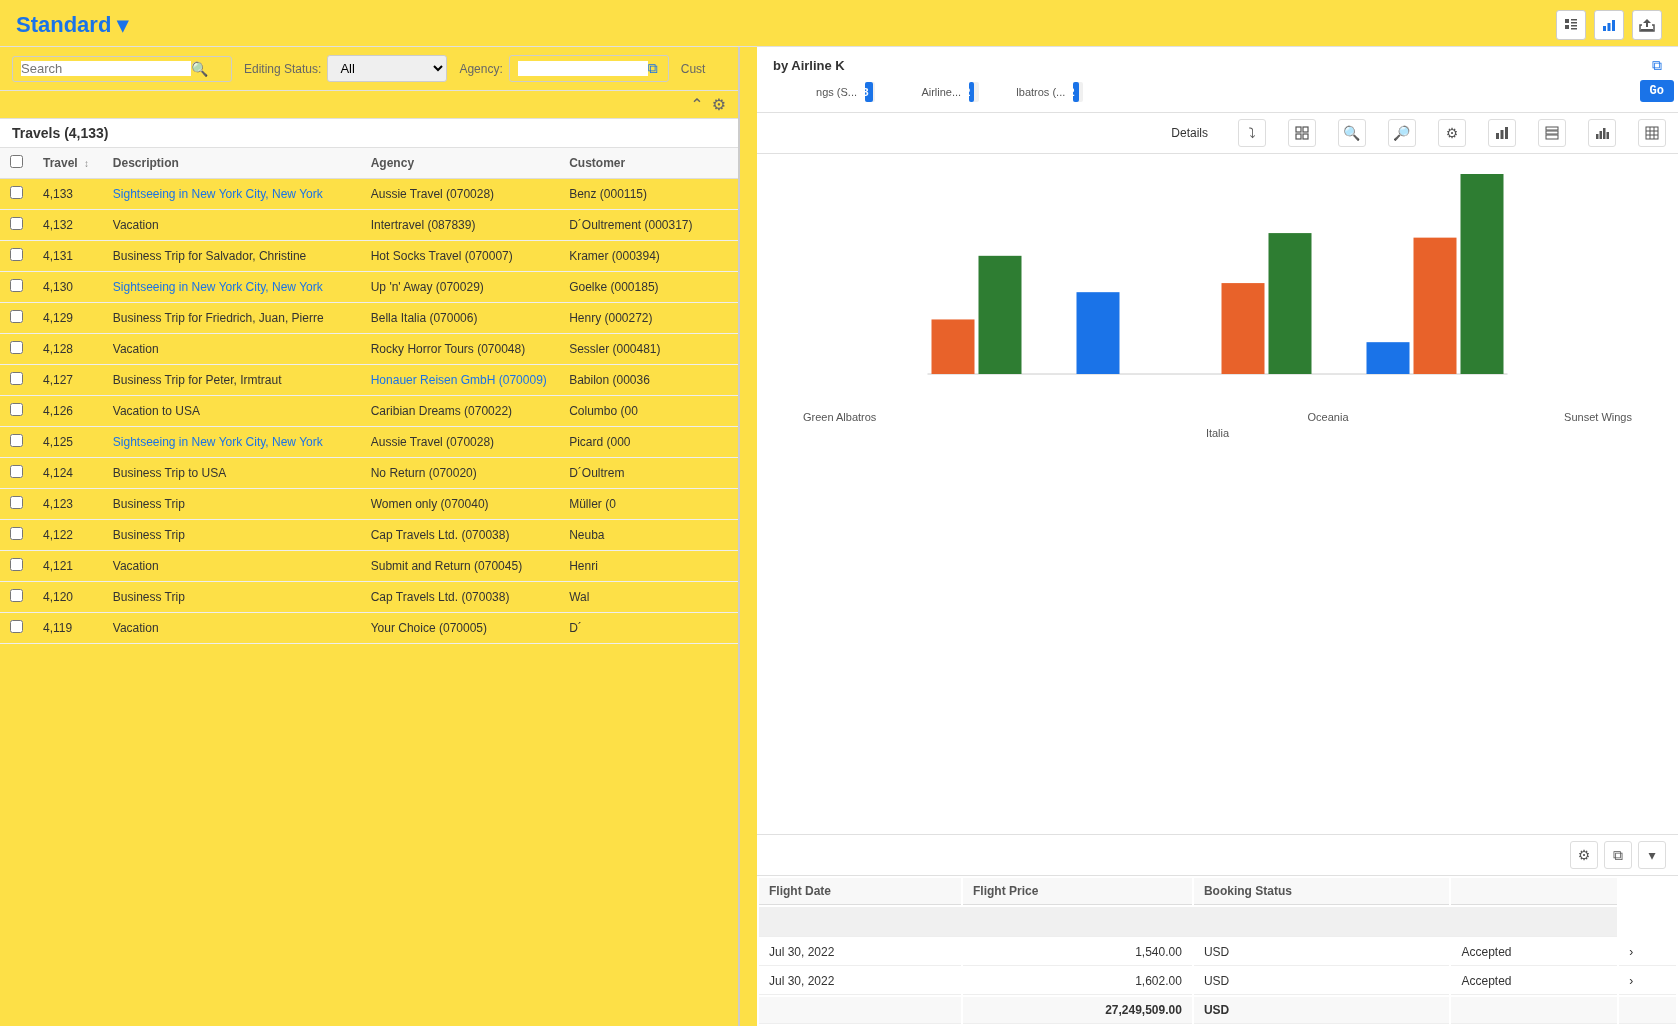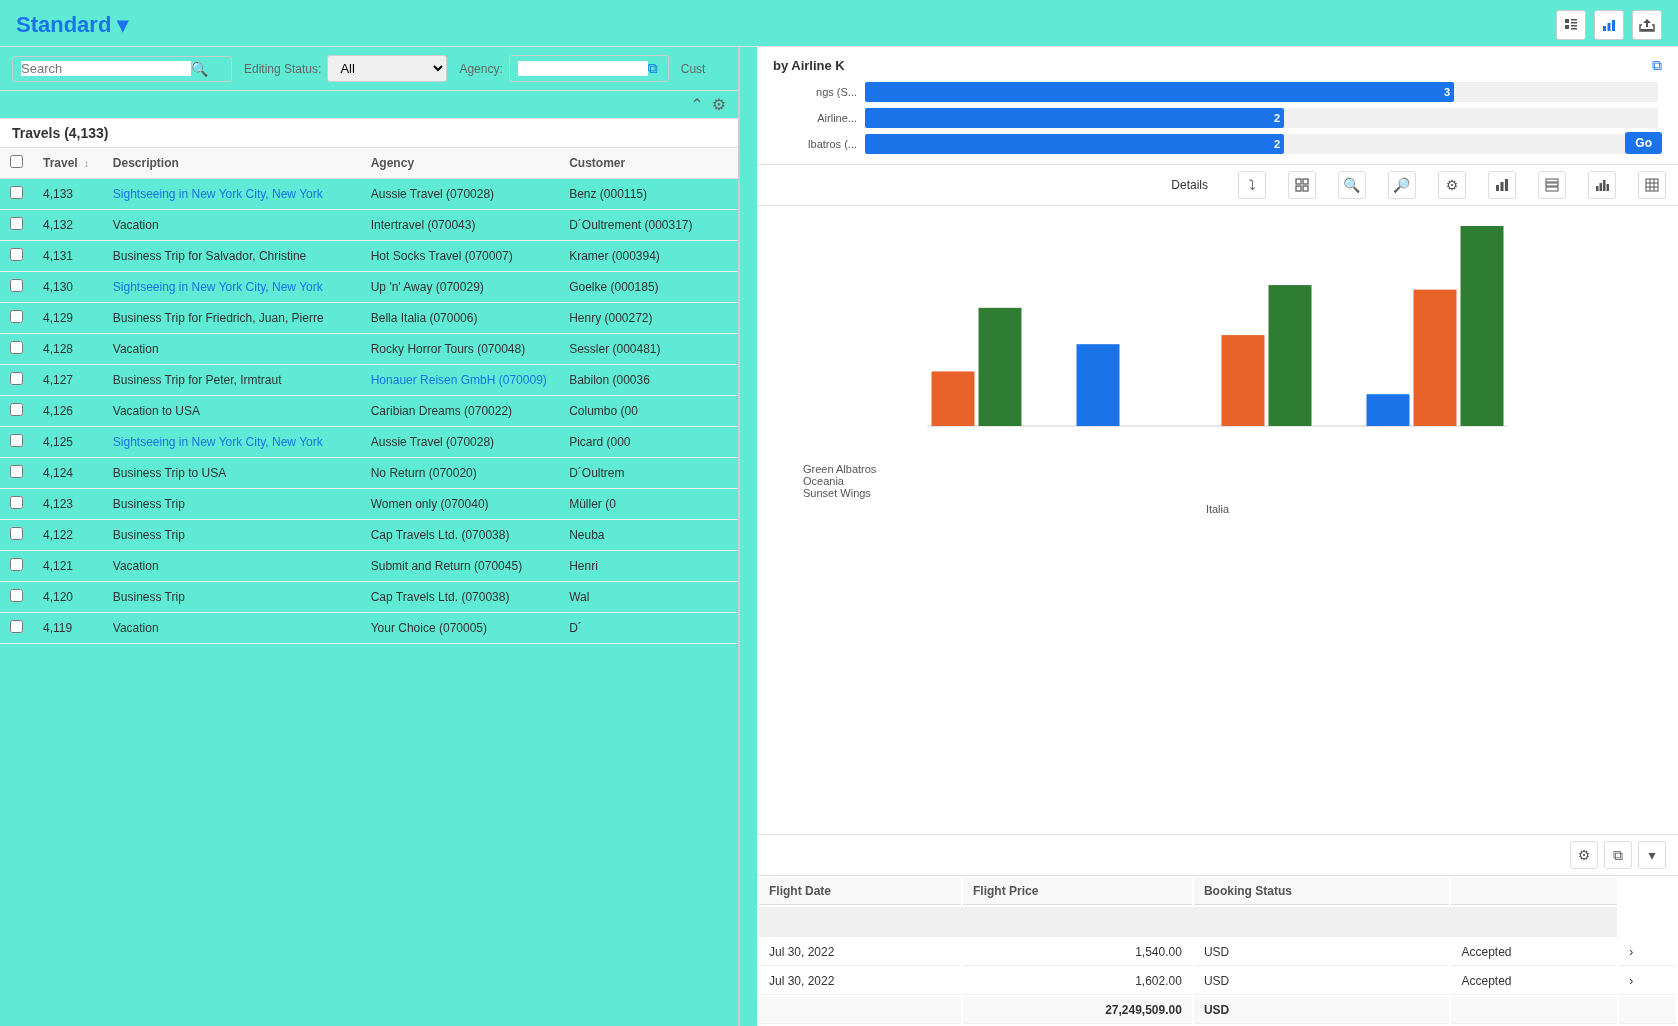--- a/index.html
+++ b/index.html
@@ -1,18 +1,18 @@
 <!DOCTYPE html>
 <html><head>
   <meta charset="utf-8">
   <style>
     * { box-sizing: border-box; margin: 0; padding: 0; }
     body { font-family: Arial, sans-serif; font-size: 13px; background: #fff; overflow: hidden; }
 
-    .app-container { display: flex; flex-direction: column; height: 1026px; width: 1678px; background: #5eead4; }
+    .app-container { display: flex; flex-direction: column; height: 1026px; width: 1678px; background: #fde047; }
 
     
     .header { display: flex; align-items: center; justify-content: space-between; padding: 10px 16px 6px 16px; border-bottom: 1px solid #e0e0e0; }
     .header-title { font-size: 22px; font-weight: bold; color: #1a73e8; display: flex; align-items: center; gap: 6px; cursor: pointer; }
     .header-icons { display: flex; gap: 8px; align-items: center; }
     .header-icon-btn { width: 30px; height: 30px; display: flex; align-items: center; justify-content: center; border: 1px solid #ccc; border-radius: 3px; cursor: pointer; background: #fff; }
 
     
     .main-content { display: flex; flex: 1; overflow: hidden; }
 
@@ -57,27 +57,27 @@
     input[type="checkbox"] { cursor: pointer; }
 
     
     .right-panel { flex: 1; display: flex; flex-direction: column; overflow: hidden; background: #fff; margin-left: 17px; }
 
     
     .chart-top { border-bottom: 1px solid #e0e0e0; padding: 10px 16px; position: relative; }
     .chart-top-header { display: flex; align-items: center; justify-content: space-between; margin-bottom: 8px; }
     .chart-top-title { font-size: 13px; font-weight: 600; color: #333; }
     .chart-top-copy { color: #1a73e8; cursor: pointer; font-size: 14px; }
-    .hbar-container { display: flex; flex-direction: column; gap: 6px; padding: 0 4px; }
+    .hbar-container { display: flex; flex-direction: row; gap: 6px; padding: 0 4px; }
     .hbar-row { display: flex; align-items: center; gap: 8px; }
     .hbar-label { width: 80px; font-size: 11px; color: #555; text-align: right; overflow: hidden; text-overflow: ellipsis; white-space: nowrap; }
     .hbar-track { flex: 1; height: 20px; background: #f0f0f0; border-radius: 2px; position: relative; }
     .hbar-fill { height: 100%; background: #1a73e8; border-radius: 2px; display: flex; align-items: center; justify-content: flex-end; padding-right: 4px; }
     .hbar-value { font-size: 11px; color: #fff; font-weight: bold; }
-    .go-btn { position: absolute; right: 16px; bottom: 10px; background: #1a73e8; color: #fff; border: none; border-radius: 3px; padding: 4px 10px; font-size: 12px; font-weight: bold; cursor: pointer; }
+    .go-btn { position: absolute; right: 4px; bottom: 10px; background: #1a73e8; color: #fff; border: none; border-radius: 3px; padding: 4px 10px; font-size: 12px; font-weight: bold; cursor: pointer; font-family: Liberation Mono, monospace; }
 
     
     .chart-toolbar { display: flex; align-items: center; justify-content: flex-end; gap: 22px; padding: 6px 12px; border-bottom: 1px solid #e0e0e0; }
     .chart-toolbar-label { font-size: 12px; color: #333; margin-right: 8px; }
     .chart-tool-btn { background: none; border: 1px solid #ddd; border-radius: 3px; width: 28px; height: 28px; display: flex; align-items: center; justify-content: center; cursor: pointer; font-size: 14px; color: #555; }
 
     
     .bar-chart-area { padding: 10px 16px 0 16px; flex: 1; display: flex; flex-direction: column; }
 
     
@@ -188,21 +188,21 @@
     </tr>
               <tr>
       <td class="col-check">
         <input type="checkbox" style="">
       </td>
       <td class="col-travel travel-num">4,132</td>
       <td class="col-desc description">
         Vacation
       </td>
       <td class="col-agency agency">
-        Intertravel (070043)
+        Intertravel (087839)
       </td>
       <td class="col-customer">D´Oultrement (000317)</td>
     </tr>
               <tr>
       <td class="col-check">
         <input type="checkbox" style="">
       </td>
       <td class="col-travel travel-num">4,131</td>
       <td class="col-desc description">
         Business Trip for Salvador, Christine
@@ -463,21 +463,21 @@
           <line x1="20" y1="210" x2="600" y2="210" stroke="#ccc" stroke-width="1"></line>
               <rect x="24" y="155.45454545454547" width="43" height="54.54545454545454" fill="#e8622a"></rect>
               <rect x="71" y="91.81818181818181" width="43" height="118.18181818181819" fill="#2e7d32"></rect>
               <rect x="169" y="128.1818181818182" width="43" height="81.81818181818183" fill="#1a73e8"></rect>
               <rect x="314" y="119.0909090909091" width="43" height="90.9090909090909" fill="#e8622a"></rect>
               <rect x="361" y="69.0909090909091" width="43" height="140.9090909090909" fill="#2e7d32"></rect>
               <rect x="459" y="178.1818181818182" width="43" height="31.818181818181817" fill="#1a73e8"></rect>
               <rect x="506" y="73.63636363636365" width="43" height="136.36363636363635" fill="#e8622a"></rect>
               <rect x="553" y="10" width="43" height="200" fill="#2e7d32"></rect>
             </svg>
-          <div style="display:flex; justify-content:flex-start; padding:4px 30px; font-size:11px; color:#555;flex-direction:column;">
+          <div style="display:flex; justify-content:space-between; padding:4px 30px; font-size:11px; color:#555;">
             <span>Green Albatros</span>
             <span></span>
             <span>Oceania</span>
             <span>Sunset Wings</span>
           </div>
           <div style="text-align:center; font-size:11px; color:#555; padding-bottom:4px;">Italia</div>
         </div>
       </div>
 
       <div class="bottom-section">

